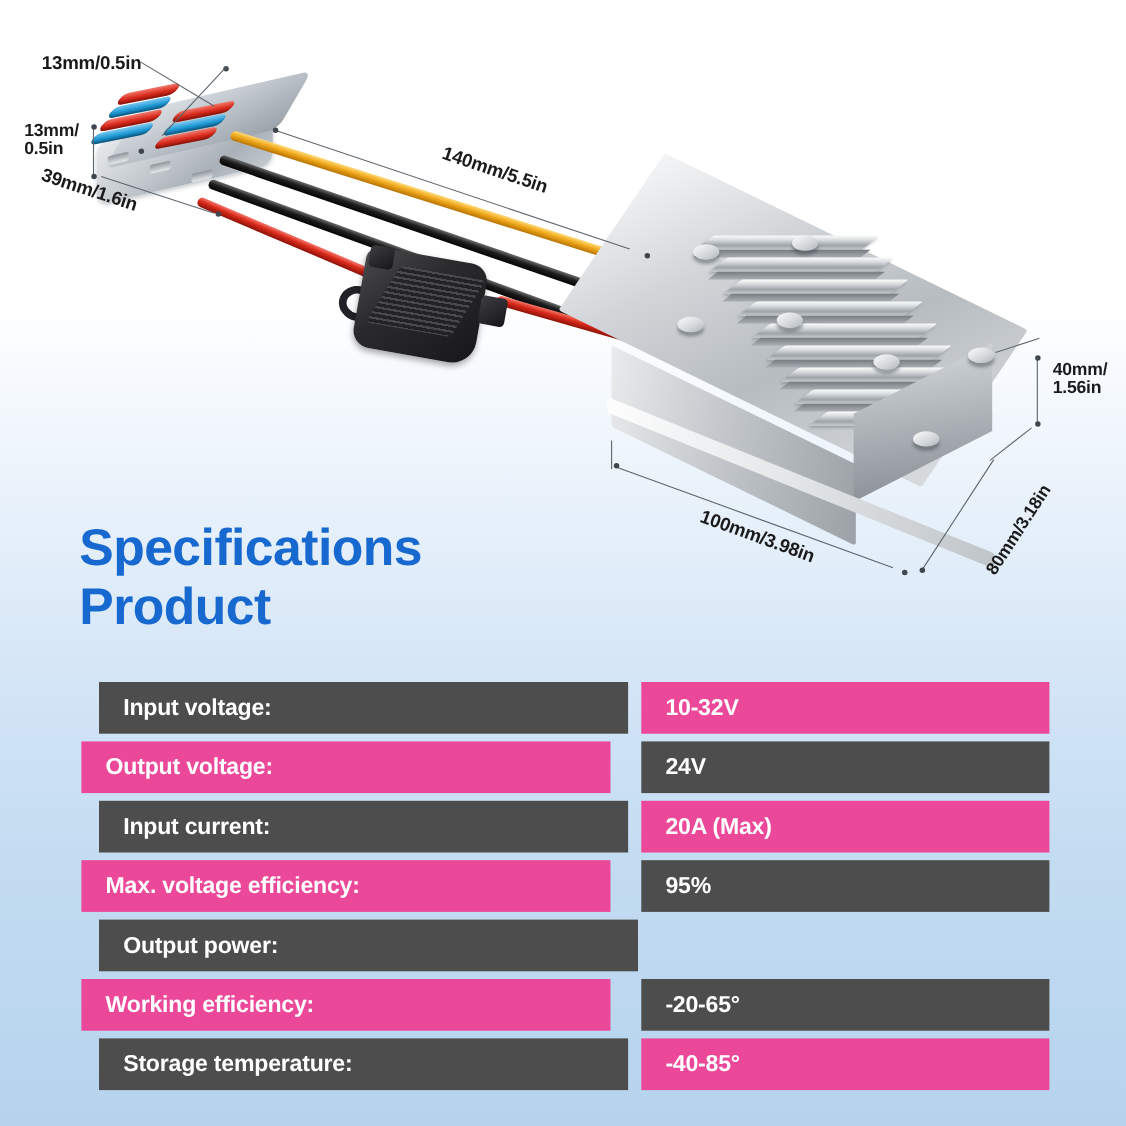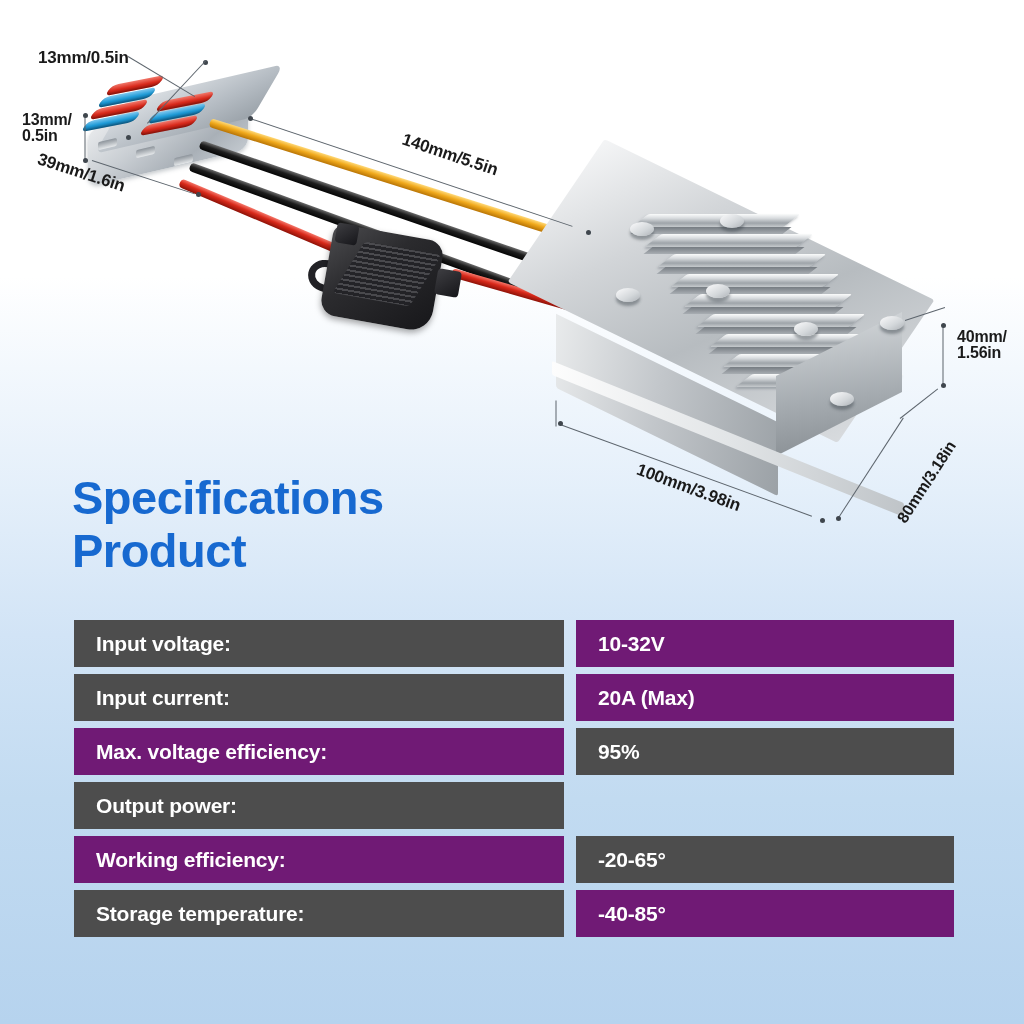--- a/index.html
+++ b/index.html
@@ -138,22 +138,22 @@
     position: absolute; left: 74px; top: 620px; width: 880px;
   }
   .spec-row { display: flex; gap: 12px; margin-bottom: 7px; height: 47px; }
   .spec-cell {
     display: flex; align-items: center;
     color: #ffffff; font-size: 21px; font-weight: bold;
     padding-left: 22px; letter-spacing: -.2px;
   }
   .spec-cell.label { width: 490px; }
   .spec-cell.value { width: 378px; }
-  .bg-gray { background: #4d4d4d; }
-  .bg-blue { background: #701a75; }
+  .bg-gray { background: #4d4d4d; margin-left: 16px; }
+  .bg-blue { background: #ec4899; }
 </style>
 </head>
 <body>
 
 <div id="product-photo">
 
   <div id="connector-block" class="conn">
     <div class="conn-body"></div>
     <div class="conn-top"></div>
     <div class="lever red" style="left:24px;  top:2px;"></div>
@@ -266,20 +266,24 @@
   <span class="tl">Specifications</span>
   <span class="tl">Product</span>
 </h1>
 
 <div id="spec-table">
     <div class="spec-row">
       <div class="spec-cell label bg-gray">Input voltage:</div>
       <div class="spec-cell value bg-blue">10-32V</div>
     </div>
     <div class="spec-row">
+      <div class="spec-cell label bg-blue">Output voltage:</div>
+      <div class="spec-cell value bg-gray">24V</div>
+    </div>
+    <div class="spec-row">
       <div class="spec-cell label bg-gray">Input current:</div>
       <div class="spec-cell value bg-blue">20A (Max)</div>
     </div>
     <div class="spec-row">
       <div class="spec-cell label bg-blue">Max. voltage efficiency:</div>
       <div class="spec-cell value bg-gray">95%</div>
     </div>
     <div class="spec-row">
       <div class="spec-cell label bg-gray">Output power:</div>
     </div>

